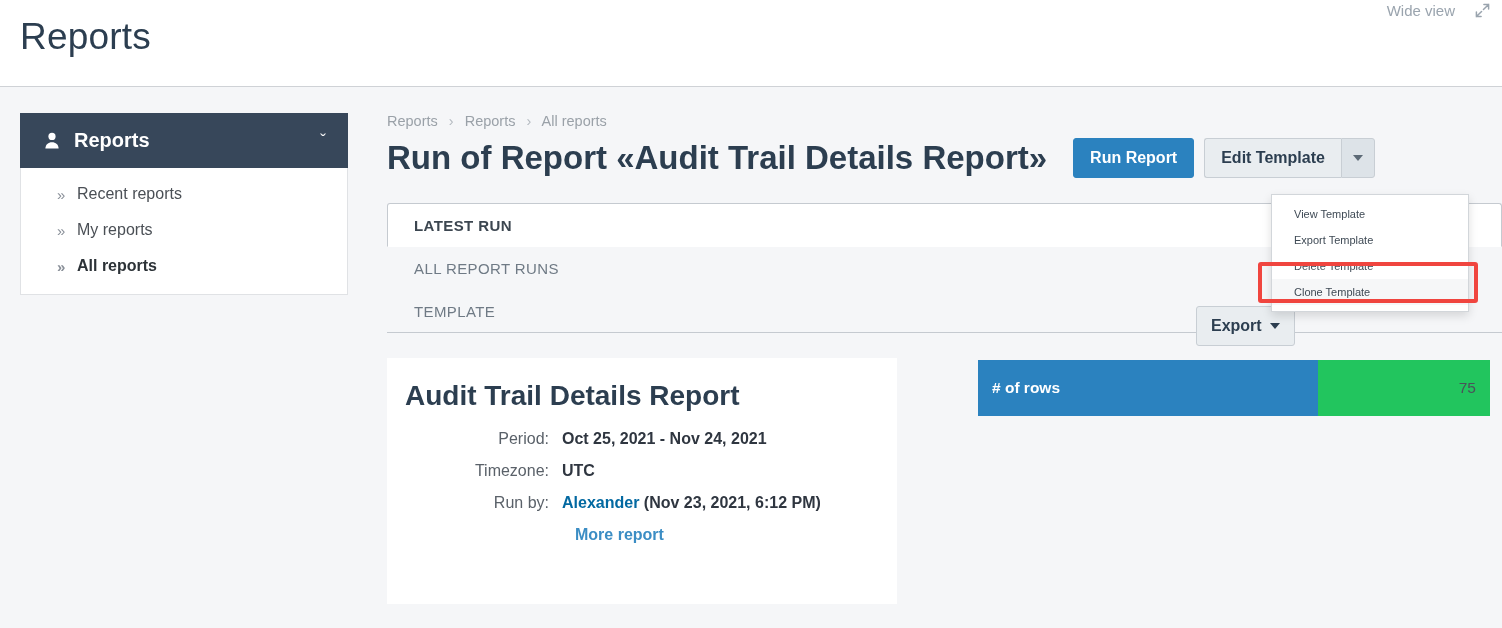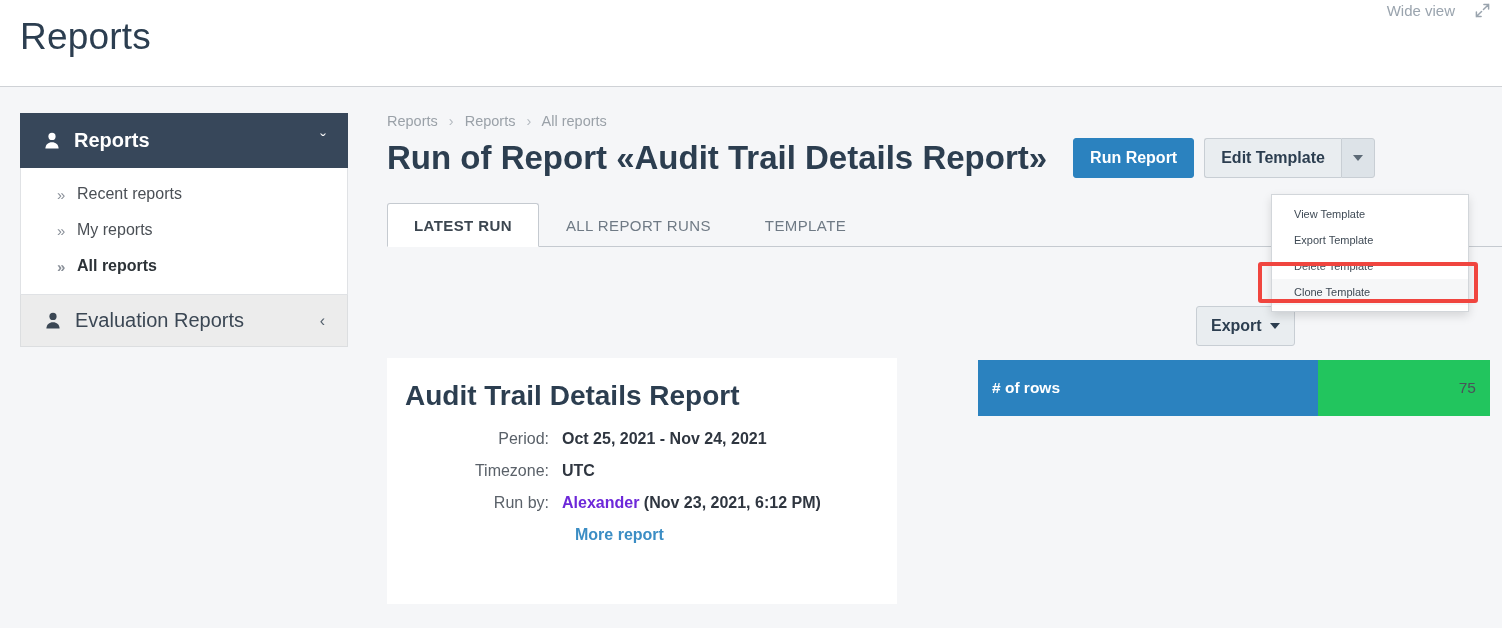--- a/index.html
+++ b/index.html
@@ -96,21 +96,21 @@
   .btn-group-wrap { position: relative; margin-left: 10px; display: flex; }
   .caret {
     width: 0; height: 0; border-left: 5px solid transparent;
     border-right: 5px solid transparent; border-top: 6px solid #5d6a76;
   }
   .caret-dark { border-top-color: #2c3e50; }
 
   
   .tabs {
     margin-top: 25px; display: flex; 
-    border-bottom: 1px solid #c5cad0; position: relative;
+    border-bottom: 1px solid #c5cad0; position: relative; flex-direction: column;
   }
   .tab {
     font-size: 15px; letter-spacing: .4px; color: #6f7a85;
     padding: 13px 26px 12px 26px; cursor: pointer; text-transform: uppercase;
     border: 1px solid transparent; margin-bottom: -1px;
   }
   .tab.active {
     background: #ffffff; color: #3c4650; font-weight: 700;
     border: 1px solid #c5cad0; border-bottom-color: #ffffff;
     border-radius: 3px 3px 0 0;
@@ -154,21 +154,21 @@
     font-size: 28px; font-weight: 700; color: #2c3e50;
     padding: 22px 0 0 18px;
   }
   .meta { margin-top: 18px; }
   .meta-row { display: flex; margin-bottom: 14px; align-items: baseline; }
   .meta-label {
     width: 175px; text-align: right; padding-right: 13px;
     font-size: 16px; color: #5a6169;
   }
   .meta-value { font-size: 16px; font-weight: 700; color: #2f3640; }
-  .meta-value .lnk { color: #6d28d9; text-align: right; }
+  .meta-value .lnk { color: #0369a1; text-align: right; }
   .more-details {
     margin-left: 188px; font-size: 16px; font-weight: 700;
     color: #3b8dc4; cursor: pointer;
   }
 
   
   .rows-table {
     position: absolute; left: 978px; top: 360px; width: 512px; height: 56px;
     display: flex; background: #22c55e;
   }
@@ -215,30 +215,20 @@
     </div>
     <div class="side-link">
       <span class="arrows">»</span>
       <span>My reports</span>
     </div>
     <div class="side-link active">
       <span class="arrows">»</span>
       <span>All reports</span>
     </div>
   </div>
-  <div class="side-foot">
-    <span class="usr">
-      <svg width="16" height="17" viewBox="0 0 16 17">
-        <circle cx="8" cy="4.4" r="3.6" fill="#3b4754"></circle>
-        <path d="M1.4 16.5c0-3.9 2.9-6.3 6.6-6.3s6.6 2.4 6.6 6.3z" fill="#3b4754"></path>
-      </svg>
-    </span>
-    <span class="side-foot-label">Evaluation Reports</span>
-    <span class="chev">‹</span>
-  </div>
 </div>
 
 <div class="main">
 
   <div class="breadcrumb">
     <span class="crumb">Reports</span>
     <span class="sep">›</span>
     <span class="crumb">Reports</span>
     <span class="sep">›</span>
     <span class="crumb">All reports</span>

